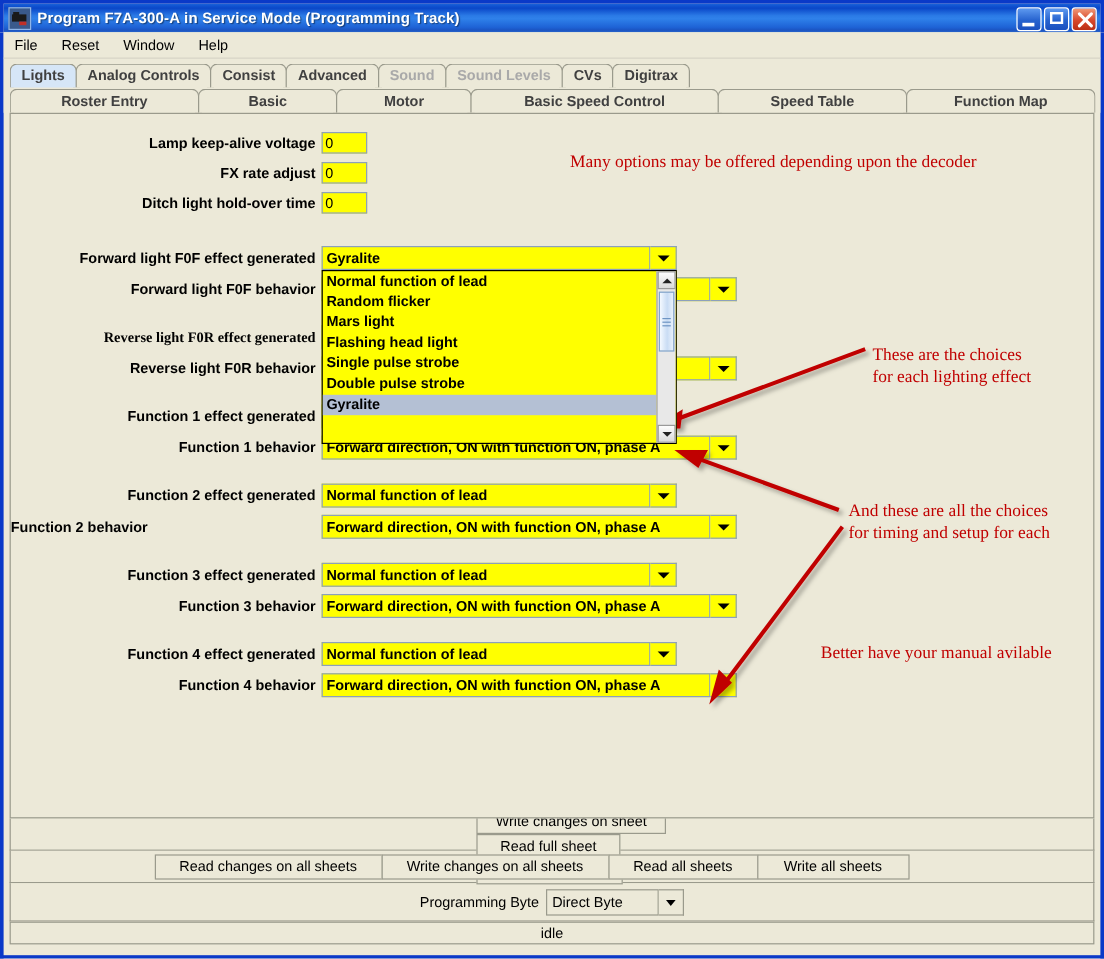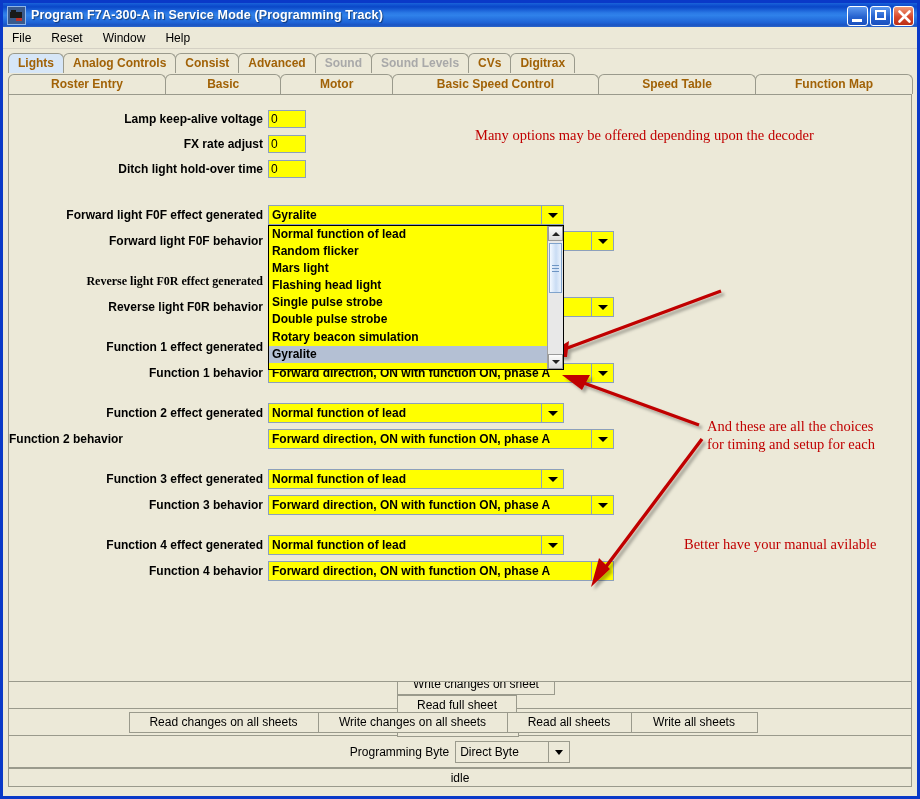--- a/index.html
+++ b/index.html
@@ -136,21 +136,21 @@
     align-items: flex-end;
     height: 21px;
     position: relative;
   }
   .tabrow.second { margin-top: 0px; }
   .tab {
     height: 20px;
     line-height: 19px;
     font-size: 12px;
     font-weight: bold;
-    color: #a16207;
+    color: #404040;
     background: #ece9d8;
     border: 1px solid #9a9a8c;
     border-bottom: none;
     border-radius: 6px 6px 0 0;
     padding: 0 9px;
     margin-right: -1px;
     white-space: nowrap;
     box-sizing: border-box;
     position: relative;
   }
@@ -567,38 +567,41 @@
       </div>
 
       <div class="popup" style="left:259px;top:130px;width:296px;height:145px;">
         <div class="list">
           <div class="opt">Normal function of lead</div>
           <div class="opt">Random flicker</div>
           <div class="opt">Mars light</div>
           <div class="opt">Flashing head light</div>
           <div class="opt">Single pulse strobe</div>
           <div class="opt">Double pulse strobe</div>
-          <div class="opt">Rotary beacon simulation</div>
           <div class="opt sel">Gyralite</div>
         </div>
         <div class="sbar">
           <div class="sb-arrow up"></div>
           <div class="sb-thumb">
             <div class="grip">
                 <i></i>
                 <i></i>
                 <i></i>
               </div>
           </div>
           <div class="sb-arrow down"></div>
         </div>
       </div>
 
       <div class="annot" style="left:466px;top:31px;">Many options may be offered depending upon the decoder</div>
 
+      <div class="annot" style="left:718px;top:192px;">
+        <div>These are the choices</div>
+        <div>for each lighting effect</div>
+      </div>
 
       <div class="annot" style="left:698px;top:322px;">
         <div>And these are all the choices</div>
         <div>for timing and setup for each</div>
       </div>
 
       <div class="annot" style="left:675px;top:440px;">Better have your manual avilable</div>
 
       <svg class="arrows" viewBox="0 0 920 799">
         <defs>

